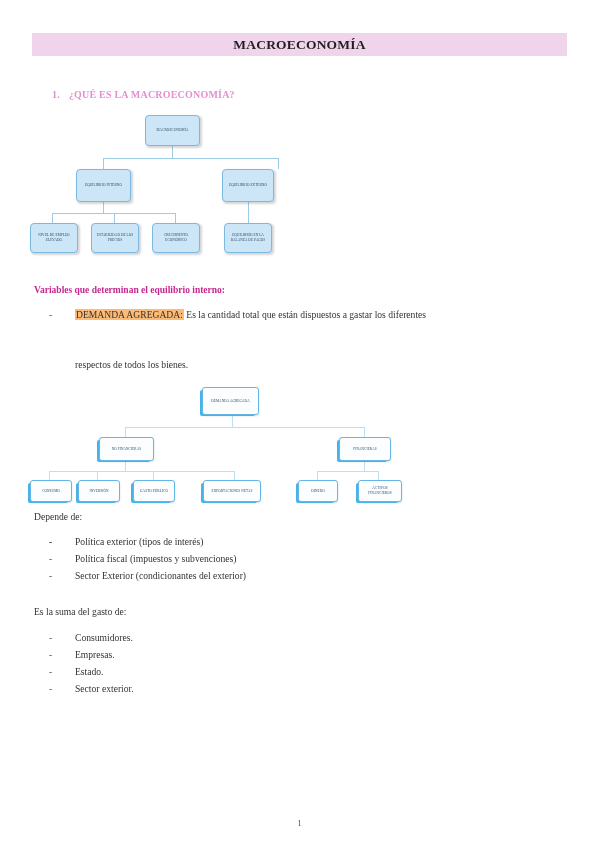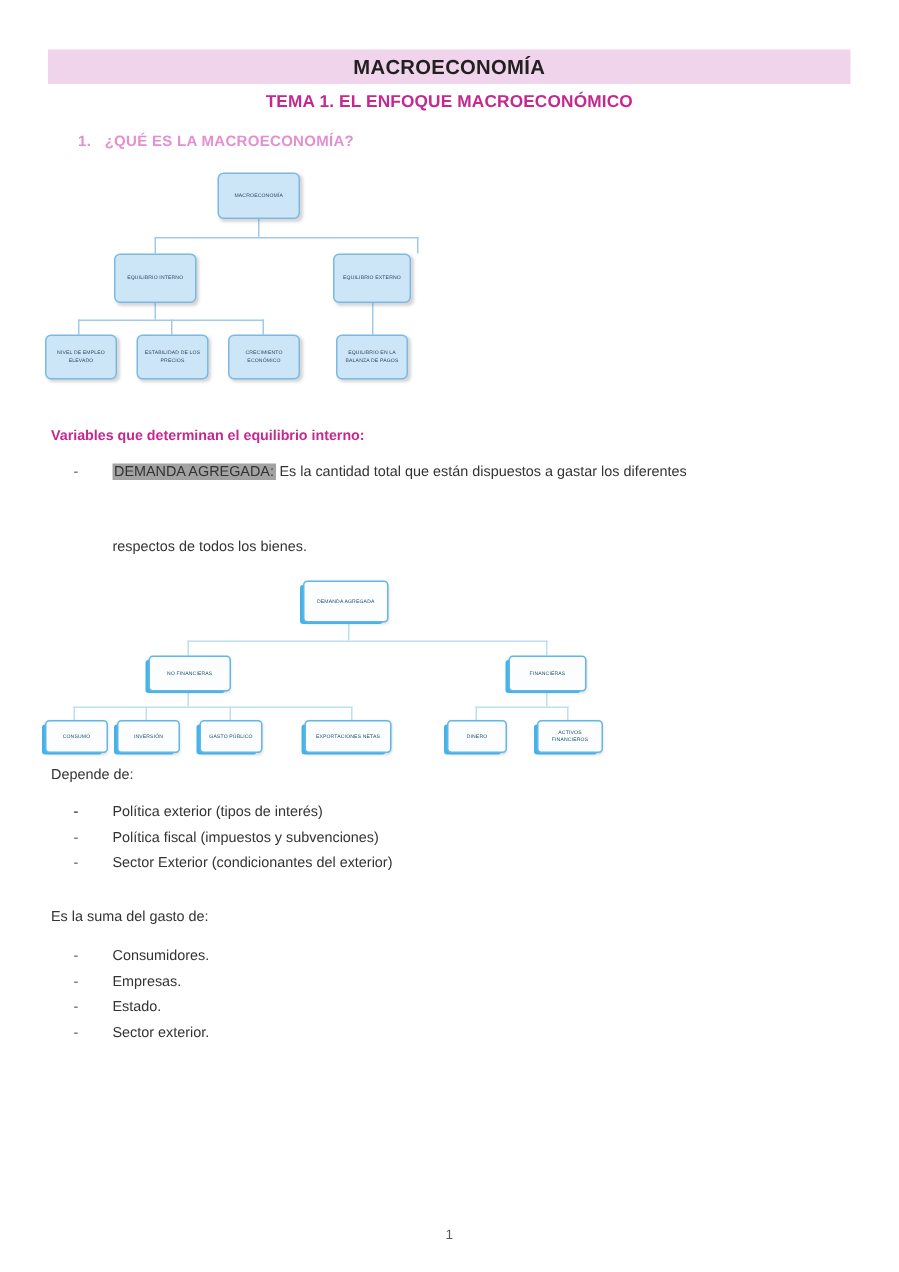--- a/index.html
+++ b/index.html
@@ -13,20 +13,21 @@
     position: relative;
     font-family: "Liberation Sans", sans-serif;
     color: #333333;
     overflow: hidden;
   }
 
   .page {
     position: absolute;
     inset: 0;
     padding: 0;
+    font-family: Liberation Serif, serif;
   }
 
   
   .title-banner {
     position: absolute;
     left: 32px;
     top: 33px;
     width: 535px;
     height: 23px;
     background: #f0d4ec;
@@ -136,21 +137,21 @@
     font-size: 9.6px;
     line-height: 16.5px;
     color: #333333;
   }
   .para .dash {
     position: absolute;
     left: -26px;
     color: #555;
   }
   .hl {
-    background: #a3a3a3;
+    background: #fdba74;
     padding: 0 1px;
   }
   .plain {
     position: absolute;
     font-size: 9.6px;
     color: #333333;
   }
   .bullets {
     position: absolute;
     font-size: 9.6px;
@@ -176,21 +177,20 @@
 </style>
 </head>
 <body>
 
 <div class="page">
 
   <div class="title-banner">
     <span class="title-banner-text">MACROECONOMÍA</span>
   </div>
 
-  <div class="subtitle">TEMA 1.  EL ENFOQUE MACROECONÓMICO</div>
 
   <div class="section-heading">
     <span class="num">1.</span><span>¿QUÉ ES LA MACROECONOMÍA?</span>
   </div>
 
   <div class="diagram1">
 
     <div class="d1line" style="left:142px; top:34px; width:1px; height:12px;"></div>
     <div class="d1line" style="left:73px; top:46px; width:176px; height:1px;"></div>
     <div class="d1line" style="left:73px; top:46px; width:1px; height:11px;"></div>

